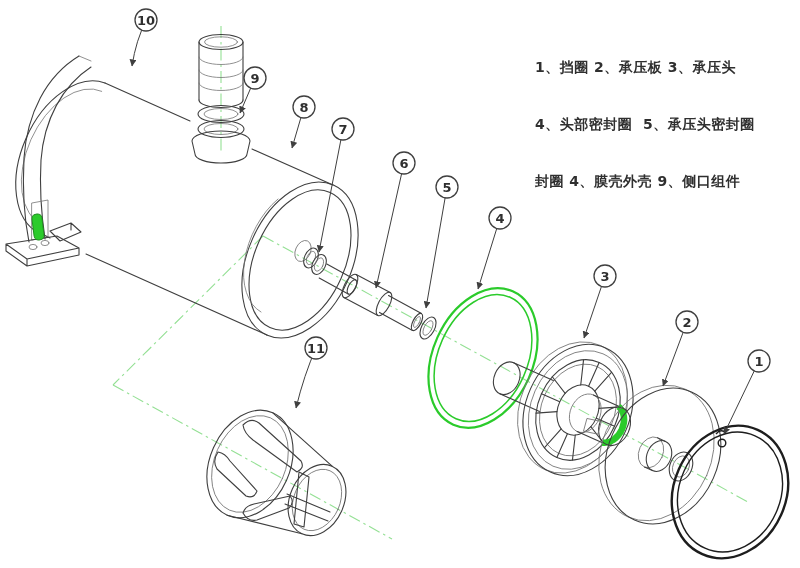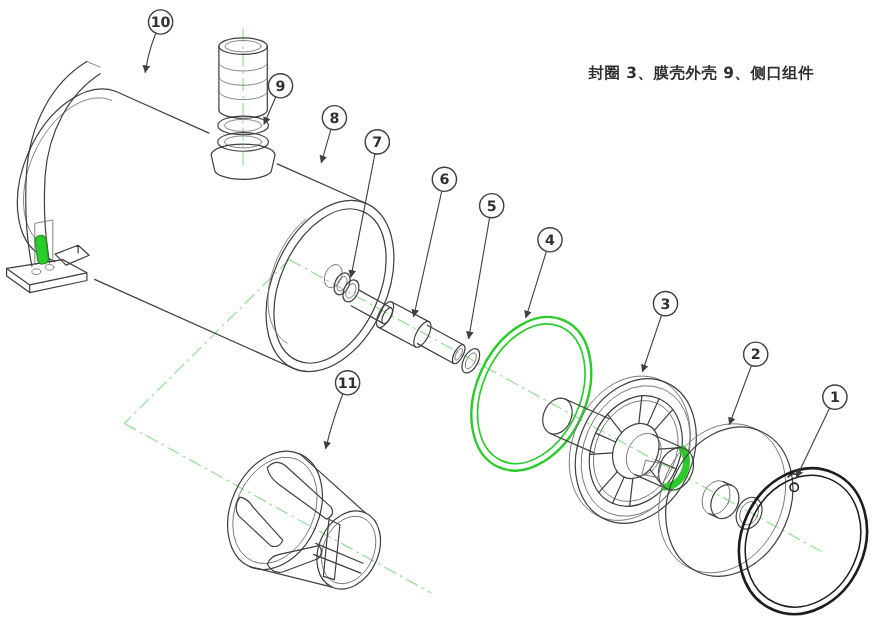--- a/index.html
+++ b/index.html
@@ -208,16 +208,18 @@
     </g>
     <g class="callout">
       <path class="ld" marker-end="url(#arr)" d="M316,348 Q304,375 296,408"></path>
       <circle cx="316" cy="348" r="11"></circle>
       <text class="num" x="316" y="352.5">11</text>
     </g>
   </g>
 </svg>
 
   <div class="legend">
-    <div>封圈 3、膜壳外壳 9、侧口组件</div>
+    <div>1、挡圈 2、承压板 3、承压头</div>
+    <div>4、头部密封圈  5、承压头密封圈</div>
+    <div>封圈 4、膜壳外壳 9、侧口组件</div>
   </div>
 
 </div>
 
 </body></html>

